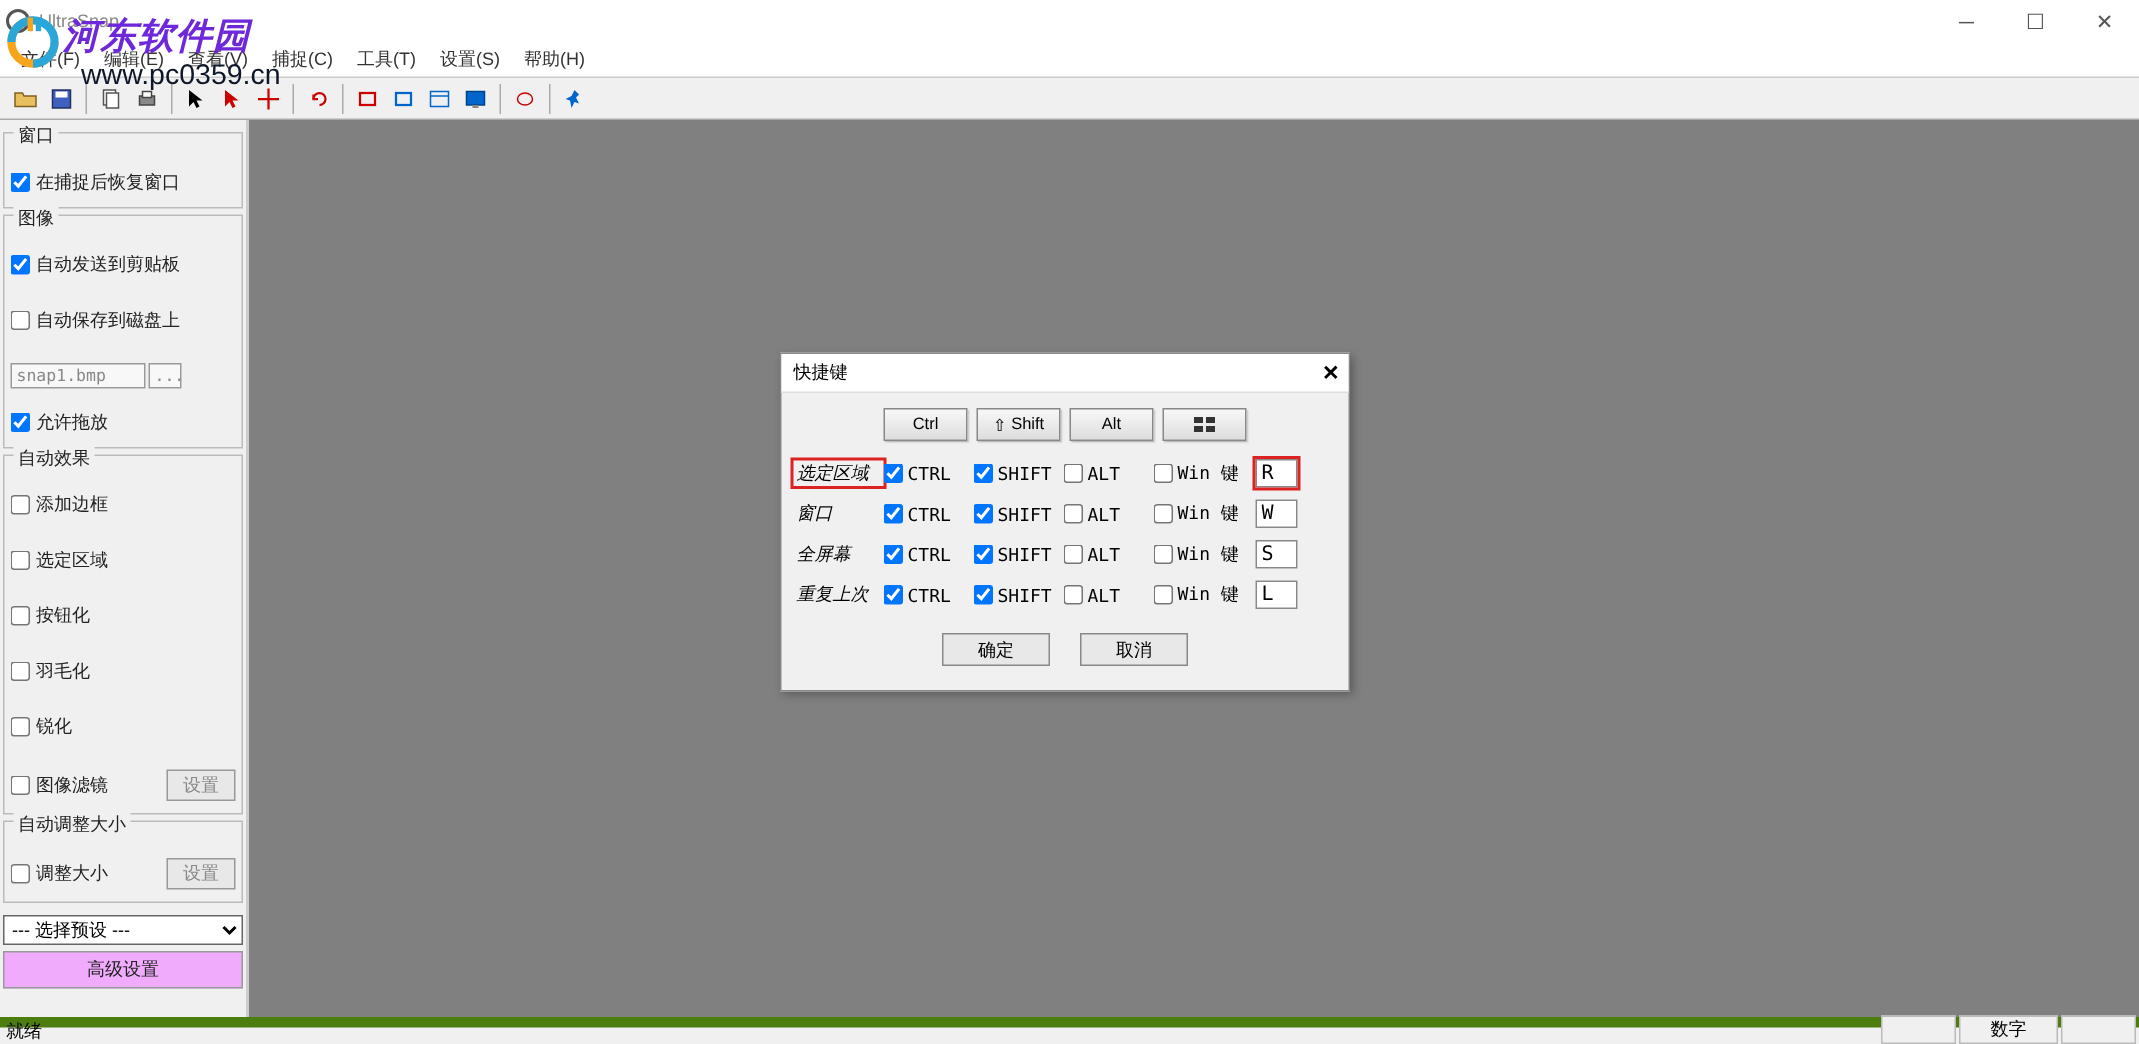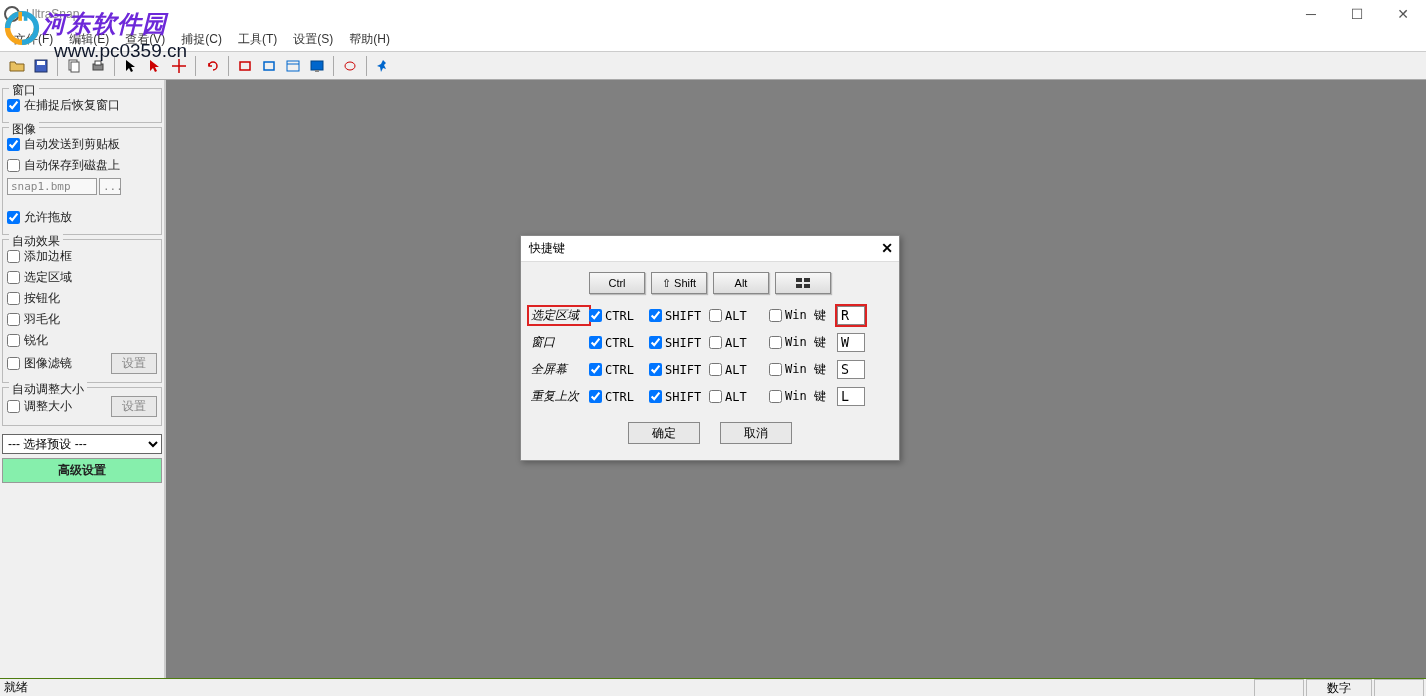--- a/index.html
+++ b/index.html
@@ -114,37 +114,37 @@
   padding: 0 3px;
   font-size: 12px;
   color: #222;
 }
 .panel-row {
   display: flex;
   align-items: center;
   padding: 2px 0;
   font-size: 12px;
   color: #222;
+  margin-top: 16px;
 }
 .panel-row input[type=checkbox] { margin-right: 4px; width: 13px; height: 13px; }
 .panel-row .small-btn, .panel-btn {
   border: 1px solid #999;
   background: #e8e8e8;
   padding: 1px 10px;
   font-size: 12px;
   color: #888;
   margin-left: auto;
 }
 .panel-btn.wide {
   width: 100%;
   text-align: center;
   padding: 3px 0;
   color: #222;
-  background: #86efac;
-  font-weight: bold;
+  background: #f0abfc;
 }
 .panel-input {
   border: 1px solid #999;
   background: #f8f8f8;
   font-family: monospace;
   font-size: 11px;
   padding: 1px 3px;
   width: 90px;
   color: #888;
 }
@@ -158,23 +158,23 @@
   margin: 4px 0;
 }
 .canvas-area {
   flex: 1;
   background: #808080;
   position: relative;
 }
 .status-bar {
   height: 18px;
   background: #f0f0f0;
-  border-top: 1px solid #4d7c0f;
-  display: flex;
-  align-items: flex-start;
+  border-top: 7px solid #4d7c0f;
+  display: flex;
+  align-items: flex-end;
   padding: 0 4px;
   font-size: 12px;
   position: absolute;
   bottom: 0; left: 0; right: 0;
 }
 .status-right {
   position: absolute;
   right: 2px;
   display: flex;
   gap: 2px;

